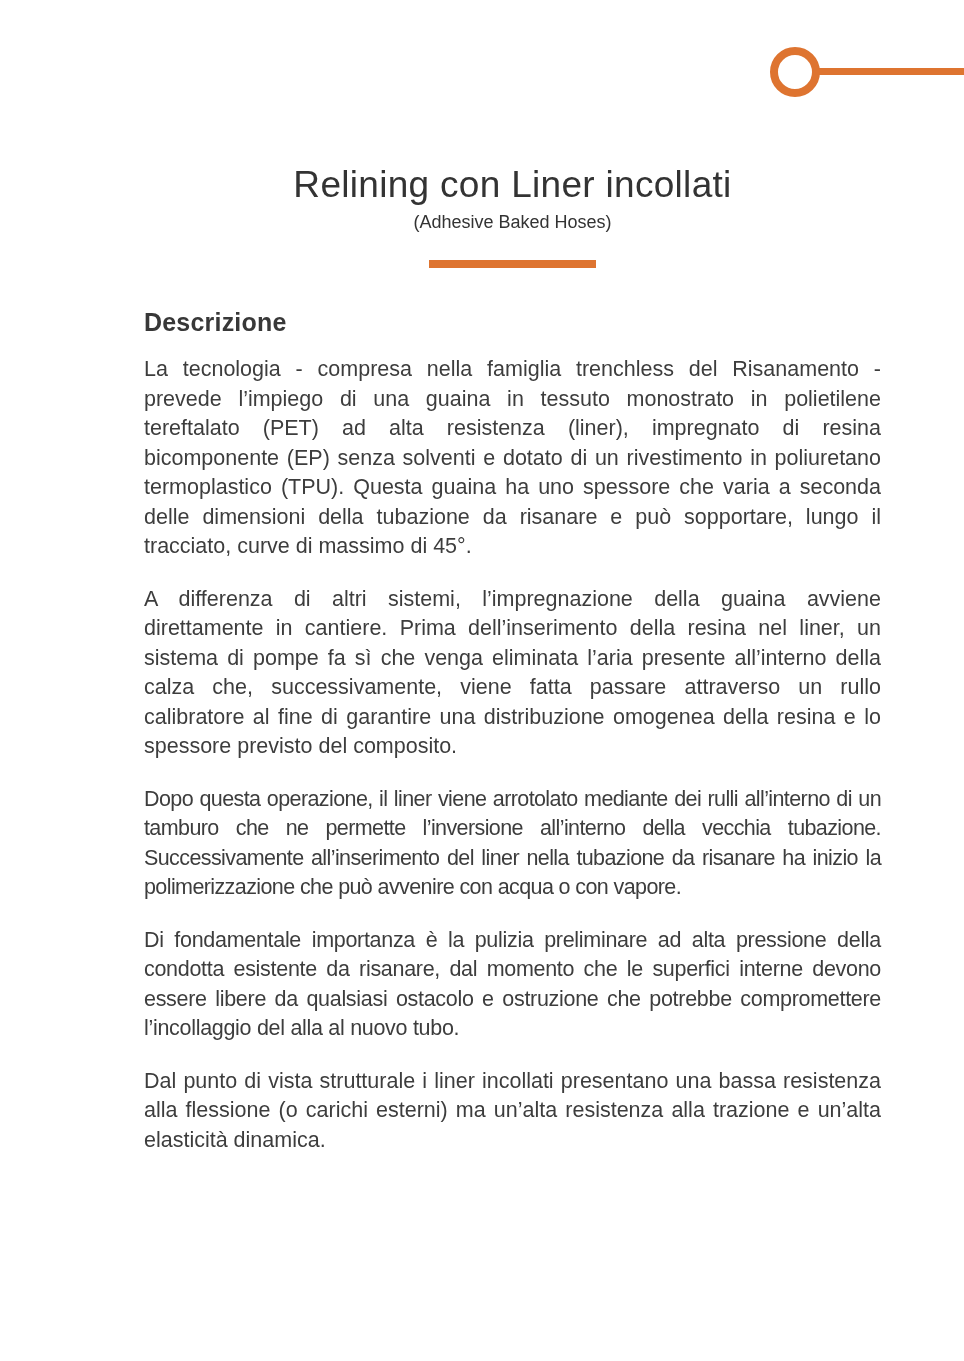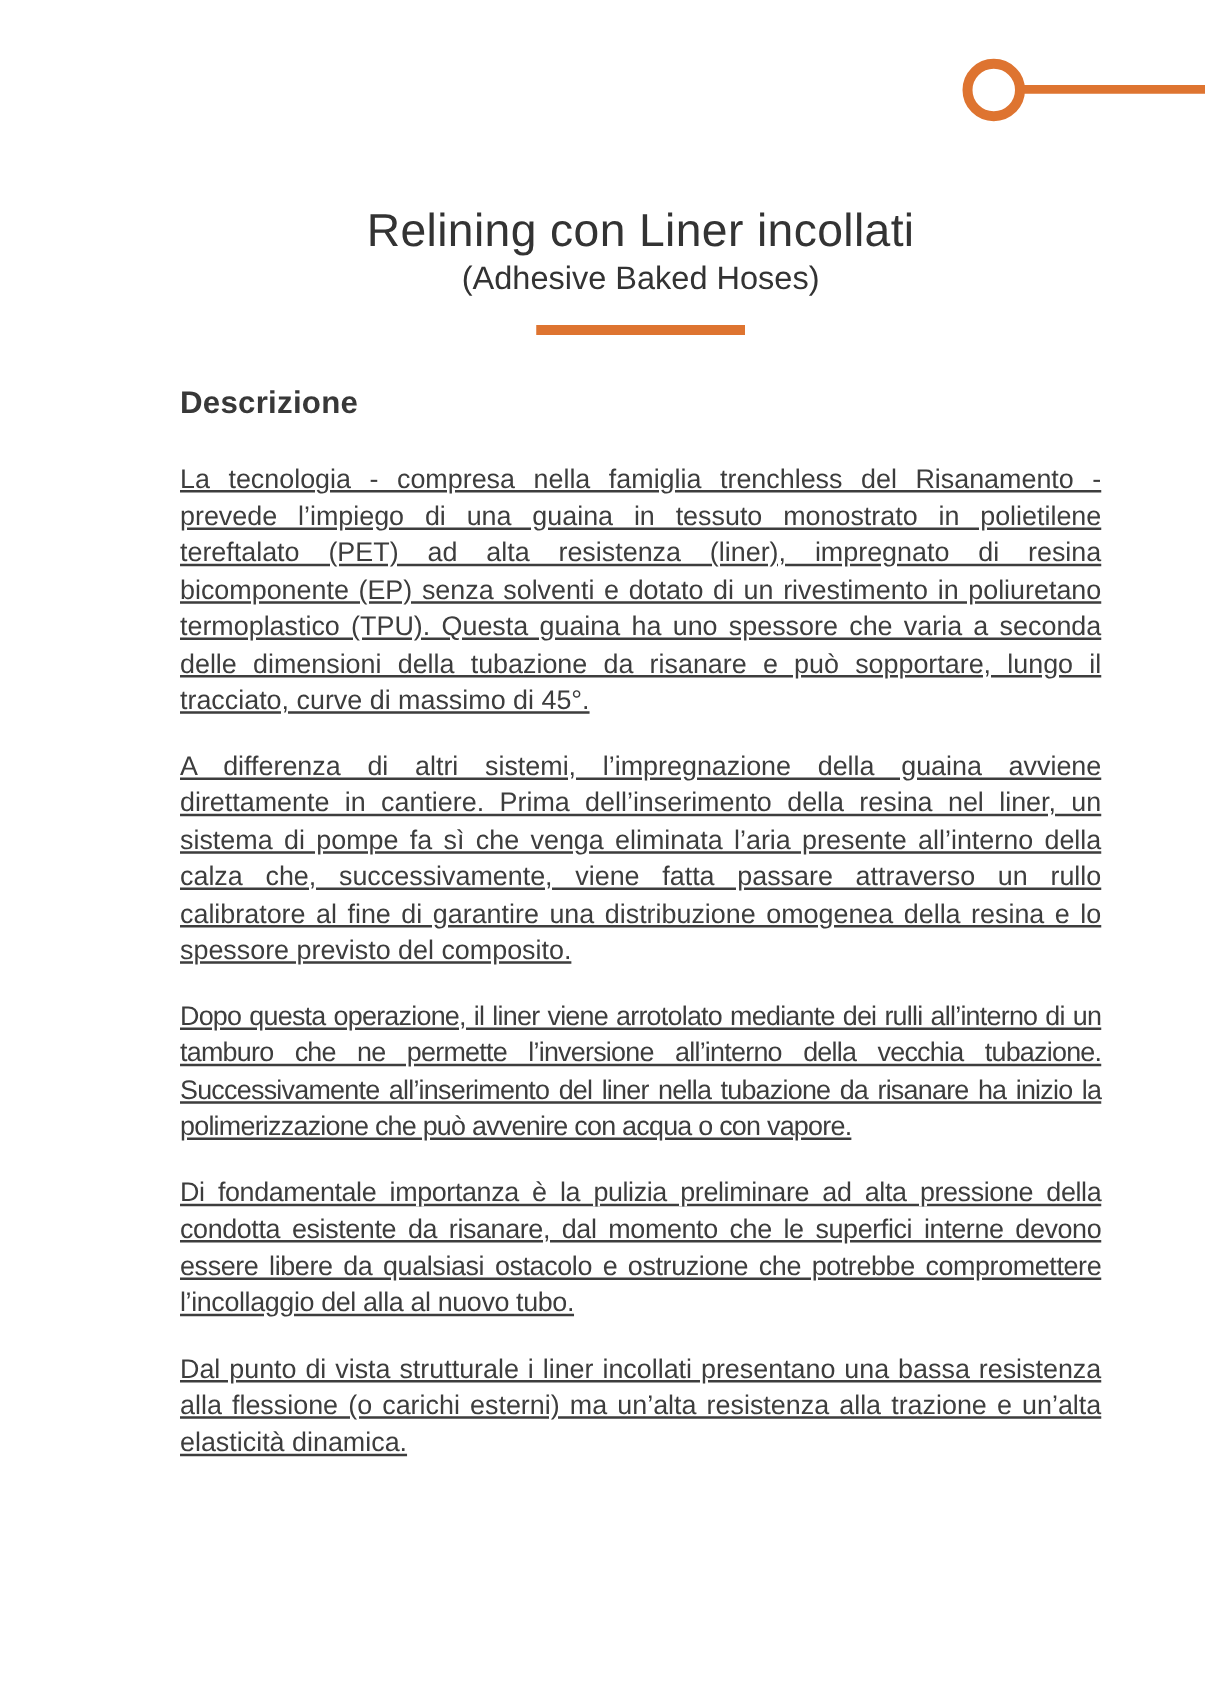--- a/index.html
+++ b/index.html
@@ -40,40 +40,40 @@
     margin-top: 164px;
     text-align: center;
     font-size: 37px;
     font-weight: 400;
     letter-spacing: 0.3px;
     color: #333333;
     line-height: 42px;
   }
   .subtitle {
     text-align: center;
-    font-size: 26px;
+    font-size: 18px;
     font-weight: 400;
     color: #333333;
     line-height: 30px;
     margin-top: 1px;
   }
   .title-divider {
     width: 167px; height: 8px;
     background: var(--accent);
     margin: 23px auto 0 auto;
   }
   .section-heading {
     margin-top: 40px;
     font-size: 25px;
     font-weight: 700;
     letter-spacing: 0.2px;
     color: #383838;
     line-height: 28px;
   }
-  .paragraphs { margin-top: 33px; text-decoration: underline; }
+  .paragraphs { margin-top: 19px; }
   .paragraphs p {
     font-size: 21.5px;
     line-height: 29.5px;
     text-align: justify;
     text-justify: inter-word;
     hyphens: auto;
     margin-bottom: 23px;
     color: var(--ink);
   }
   .paragraphs p.tight   { letter-spacing: -0.6px; }

